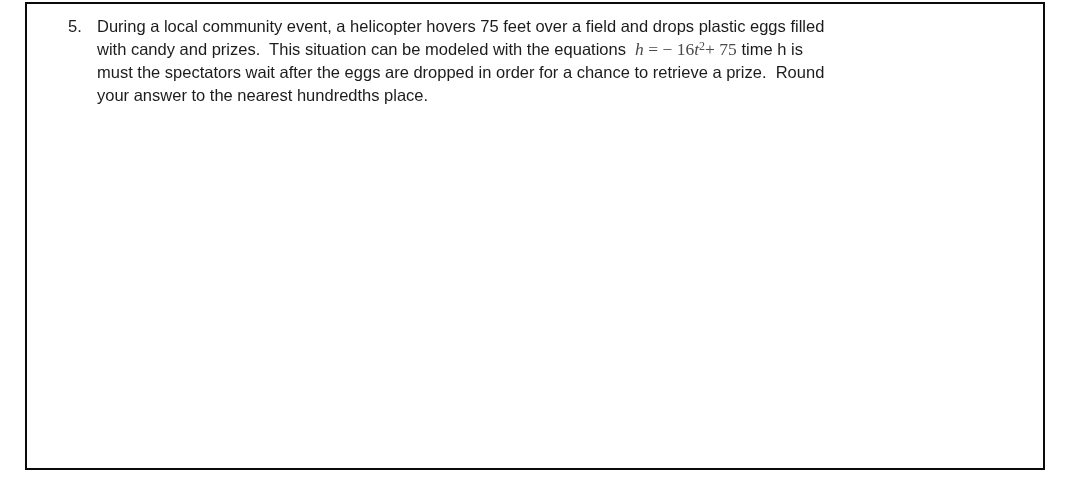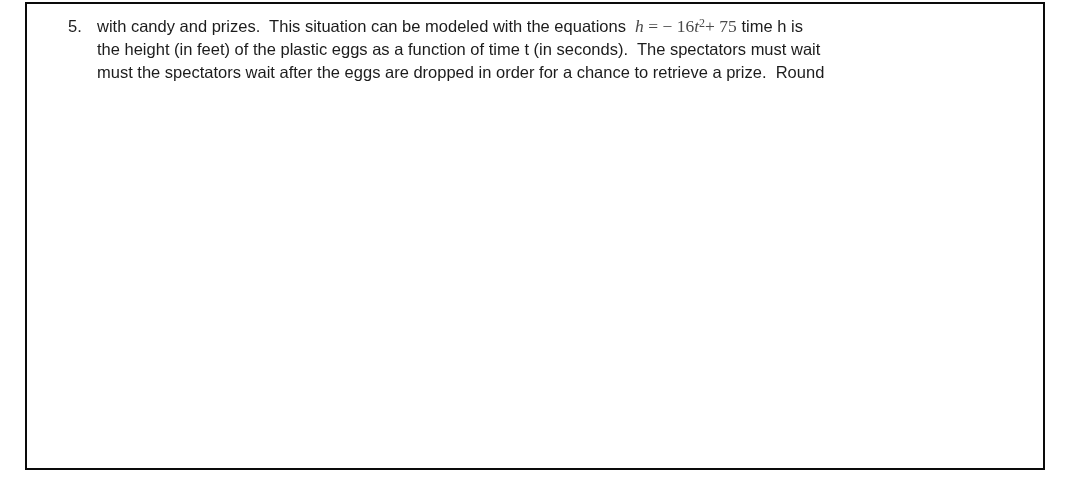--- a/index.html
+++ b/index.html
@@ -67,19 +67,20 @@
   }
 </style>
 </head>
 <body>
 
 <div class="canvas">
   <div class="problem-box">
     <div class="problem-row">
       <div class="problem-number">5.</div>
       <div class="problem-text">
+        <div class="line">During a local community event, a helicopter hovers 75 feet over a field and drops plastic eggs filled</div>
         <div class="line"><span>with candy and prizes.  This situation can be modeled with the equations  </span><span class="math"><span class="mi">h</span><span> = − 16</span><span class="mi">t</span><sup>2</sup><span>+ 75</span></span><span> time h is</span></div>
-        <div class="line">the height (in feet) of the plastic eggs as a function of time t (in seconds).  The spectators must wait</div>
         <div class="line">must the spectators wait after the eggs are dropped in order for a chance to retrieve a prize.  Round</div>
+        <div class="line">your answer to the nearest hundredths place.</div>
       </div>
     </div>
   </div>
 </div>
 
 </body></html>

